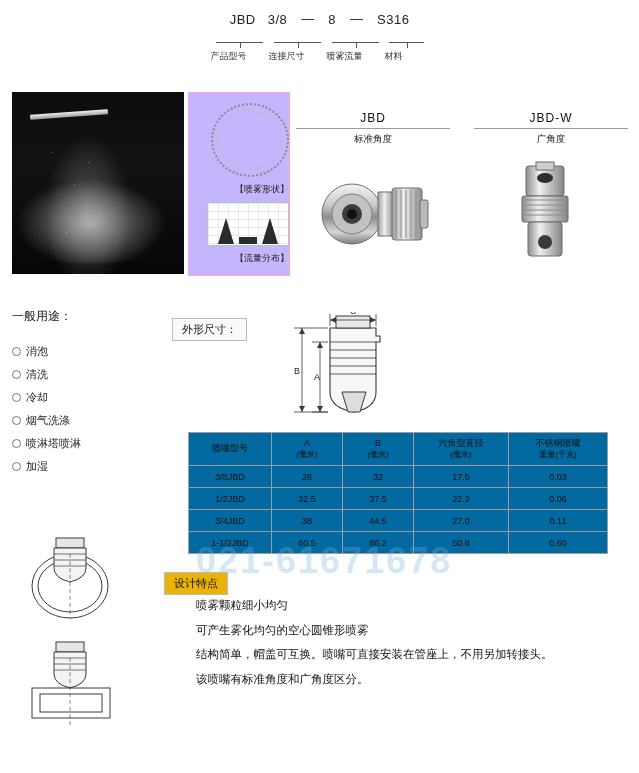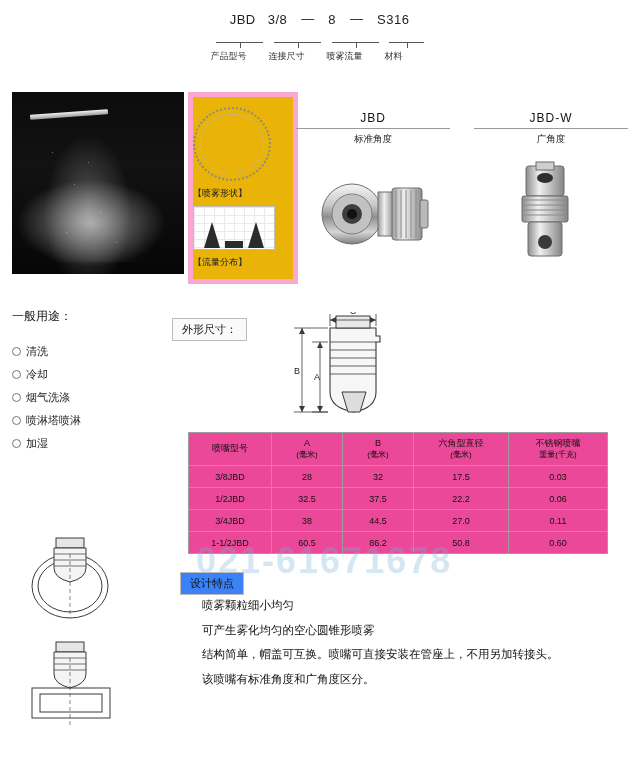--- a/index.html
+++ b/index.html
@@ -60,22 +60,22 @@
       radial-gradient(ellipse 80px 50px at 50% 92%, rgba(255,255,255,.22), rgba(255,255,255,0) 70%);
     -webkit-mask-image:linear-gradient(180deg,rgba(0,0,0,.9),rgba(0,0,0,.25));
     clip-path:polygon(8% 0%,14% 0%,100% 96%,0% 96%);
     filter:blur(1px);
   }
   .photo .speck{position:absolute;background:rgba(255,255,255,.5);width:1px;height:1px;border-radius:50%;}
 
   .spraybox{
     position:absolute;left:188px;top:92px;
     width:100px;height:182px;
-    background:#eab308;border:5px solid #f9a8d4;
-    display:flex;flex-direction:column;align-items:flex-start;
+    background:#c4b5fd;border:1px solid #f9a8d4;
+    display:flex;flex-direction:column;align-items:flex-end;
   }
   .ring{
     margin-top:10px;width:74px;height:70px;border-radius:50%;
     border:2px dotted #8a8a8a;
     position:relative;
   }
   .ring:after{
     content:"";position:absolute;inset:5px;border-radius:50%;
     border:1px dotted #bbb;
   }
@@ -123,35 +123,35 @@
 
   
   .dim-head{
     position:absolute;left:172px;top:318px;font-size:11px;color:#111;
     border:1px solid #bbb;background:#fafafa;padding:3px 9px;
   }
   .dim-draw{position:absolute;left:268px;top:312px;width:175px;height:112px;}
 
   table.dim{
     position:absolute;left:188px;top:432px;
-    border-collapse:collapse;font-size:9px;color:#111;background:#ec4899;
+    border-collapse:collapse;font-size:9px;color:#111;background:#0369a1;
   }
   table.dim th,table.dim td{
     border:1px solid #9d9d9d;text-align:center;padding:3px 4px;font-weight:normal;
   }
   table.dim th{height:26px;line-height:1.25;}
   table.dim td{height:15px;}
   .u-small{display:block;font-size:8px;}
 
   
   .feat-head{
-    position:absolute;left:180px;top:572px;font-size:11px;color:#111;
-    border:1px solid #bbb;background:#3b82f6;padding:3px 9px;
-  }
-  .feat-list{position:absolute;left:196px;top:598px;width:420px;margin-left:6px;}
+    position:absolute;left:164px;top:572px;font-size:11px;color:#111;
+    border:1px solid #bbb;background:#eab308;padding:3px 9px;
+  }
+  .feat-list{position:absolute;left:196px;top:598px;width:420px;}
   .feat-list p{margin:0 0 9px 0;font-size:11.5px;color:#111;line-height:1.35;}
 
   
   .wm{
     position:absolute;left:196px;top:542px;width:330px;height:72px;
     font-size:38px;font-weight:bold;color:rgba(120,175,220,.30);
     letter-spacing:2px;line-height:1.05;pointer-events:none;
     font-family:"Liberation Sans",sans-serif;
   }
   .wm .l2{font-size:36px;}
@@ -290,20 +290,21 @@
           <ellipse cx="55" cy="22" rx="8" ry="5" fill="#2f2f2f"></ellipse>
         </svg>
       </div>
     </div>
 
   </div>
 
   <div class="usage">
     <div class="usage-title">一般用途：</div>
     <ul>
+      <li><span class="dot"></span><span>消泡</span></li>
       <li><span class="dot"></span><span>清洗</span></li>
       <li><span class="dot"></span><span>冷却</span></li>
       <li><span class="dot"></span><span>烟气洗涤</span></li>
       <li><span class="dot"></span><span>喷淋塔喷淋</span></li>
       <li><span class="dot"></span><span>加湿</span></li>
     </ul>
   </div>
 
   <div class="dim-head">外形尺寸：</div>
 

